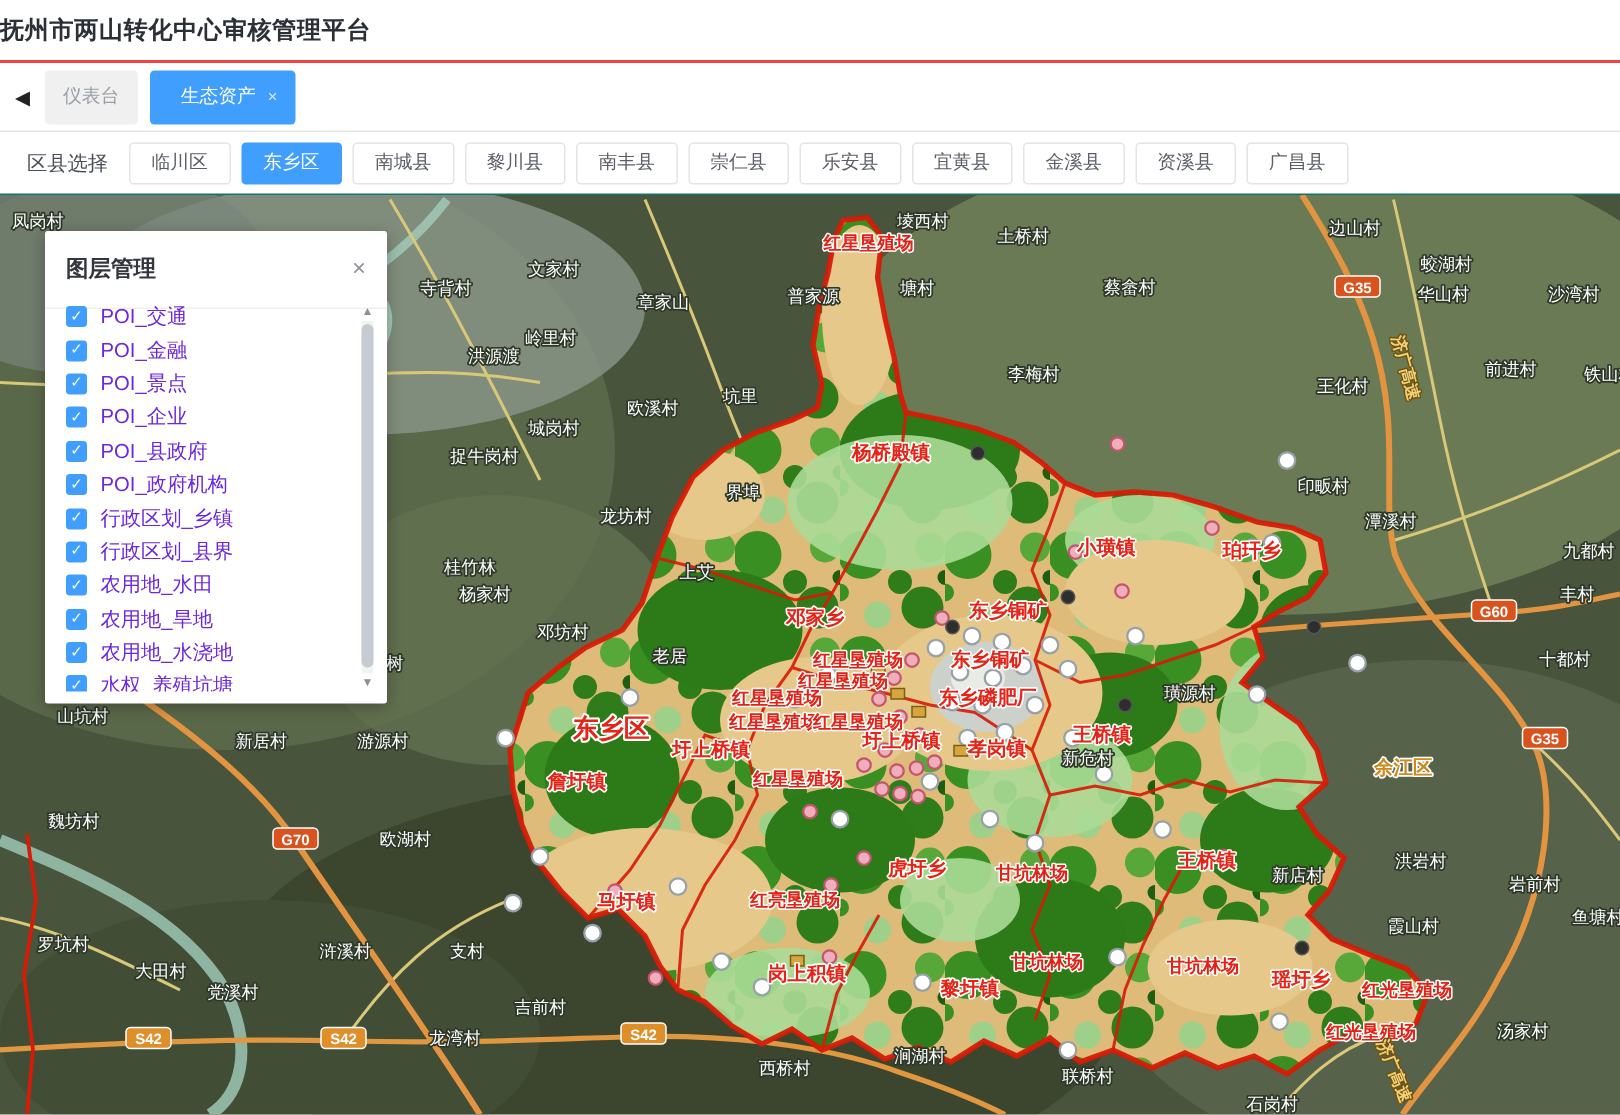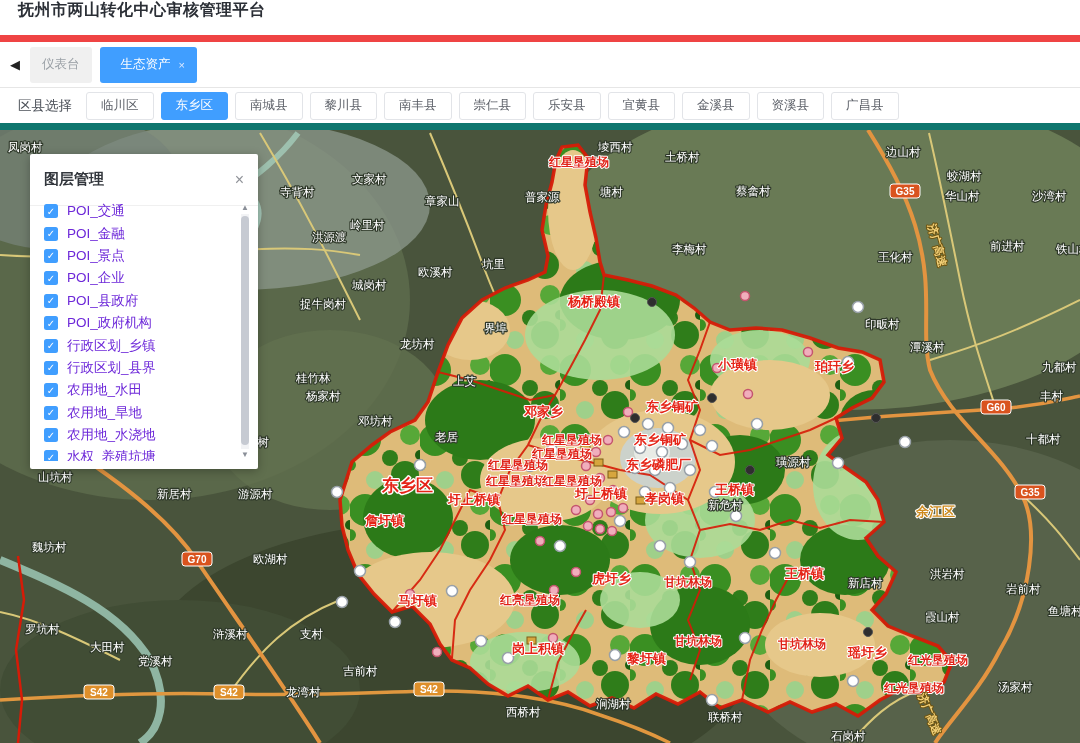--- a/index.html
+++ b/index.html
@@ -1,30 +1,30 @@
 <!DOCTYPE html>
 <html><head>
 <meta charset="utf-8">
 <style>
   * { box-sizing: border-box; margin: 0; padding: 0; }
   html,body { width:1080px; height:743px; overflow:hidden; background:#fff;
     font-family:"Liberation Sans","DejaVu Sans",sans-serif; }
   
-  .app-header { height:42px; background:#fff; border-bottom:7px solid #ef4444;
-    display:flex; align-items:flex-start; padding-left:18px; }
+  .app-header { height:42px; background:#fff; border-bottom:2px solid #ef4444;
+    display:flex; align-items:center; }
   .app-title { font-size:16px; font-weight:bold; color:#2b2f36; letter-spacing:.5px; }
   .tab-strip { height:46px; background:#fff; border-bottom:1px solid #e6e6e6;
     display:flex; align-items:center; padding-left:8px; gap:8px; }
   .back-arrow { color:#222; font-size:13px; cursor:pointer; padding:0 2px; }
   .tab { height:36px; display:flex; align-items:center; padding:0 12px; border-radius:3px;
     font-size:12.5px; cursor:pointer; }
   .tab.inactive { background:#f0f0f0; color:#9aa0a6; }
   .tab.active { background:#409eff; color:#fff; gap:8px;padding-left:21px; }
   .tab .close-x { font-size:11px; color:#dce9ff; }
-  .district-bar { height:42px; background:#fff; border-bottom:7px solid #0f766e;
+  .district-bar { height:42px; background:#fff; border-bottom:1px solid #0f766e;
     display:flex; align-items:center; padding-left:18px; gap:8px; }
   .district-label { font-size:13.5px; color:#4a4f57; margin-right:6px; }
   .dist-btn { height:28px; padding:0 14px; font-size:12.5px; color:#5a5e66;
     background:#fff; border:1px solid #e2e4e8; border-radius:3px; cursor:pointer;
     font-family:Liberation Sans, sans-serif; }
   .dist-btn.selected { background:#409eff; border-color:#409eff; color:#fff; }
   
   .map-wrap { position:relative; width:1080px; height:613px; overflow:hidden; background:#49543c; }
   #map-svg { display:block; }
   text.lbl { paint-order:stroke; stroke-linejoin:round; }

